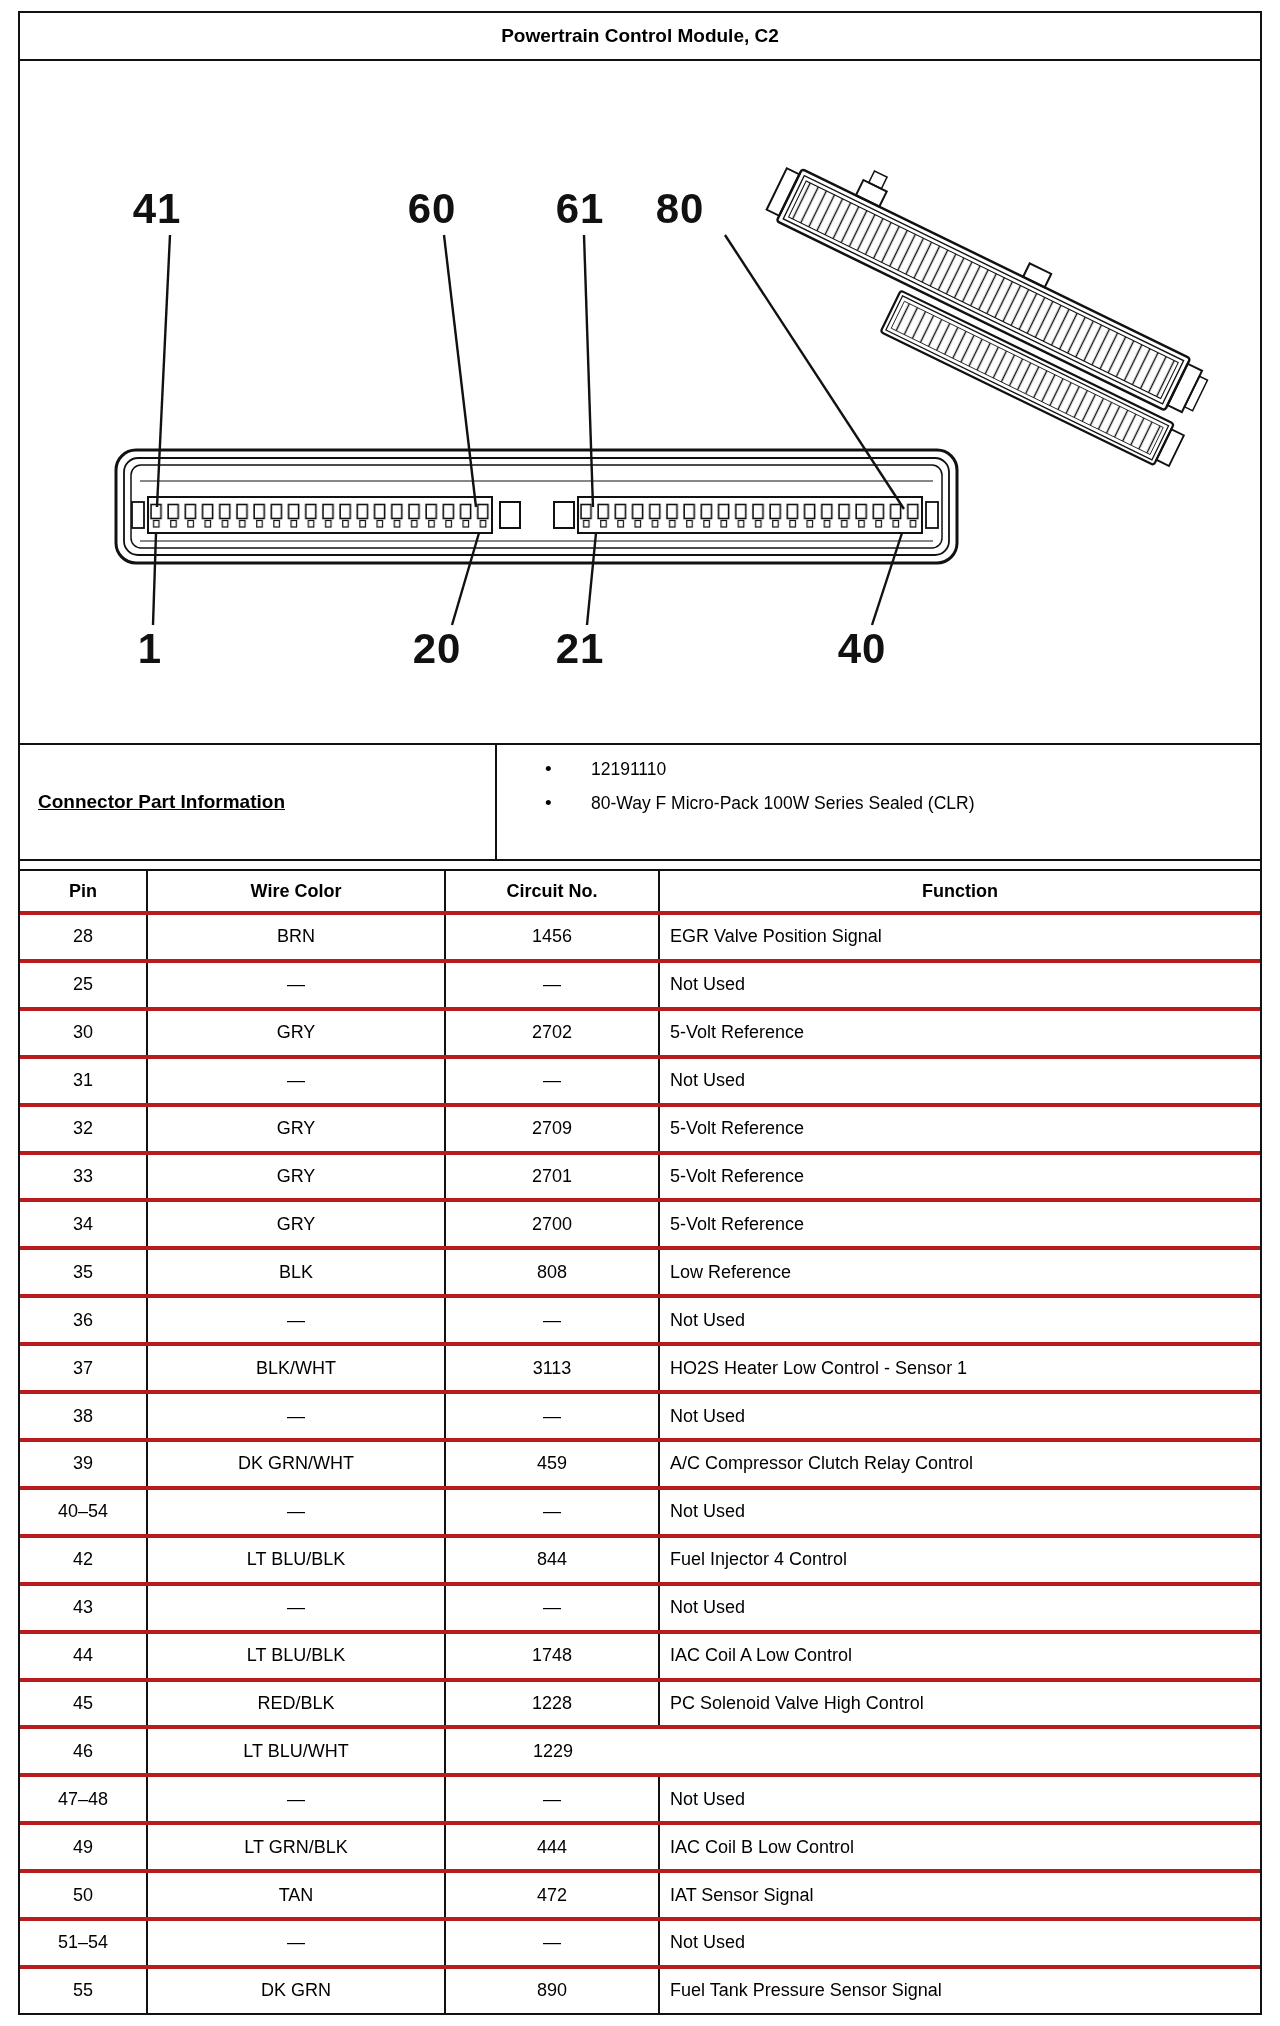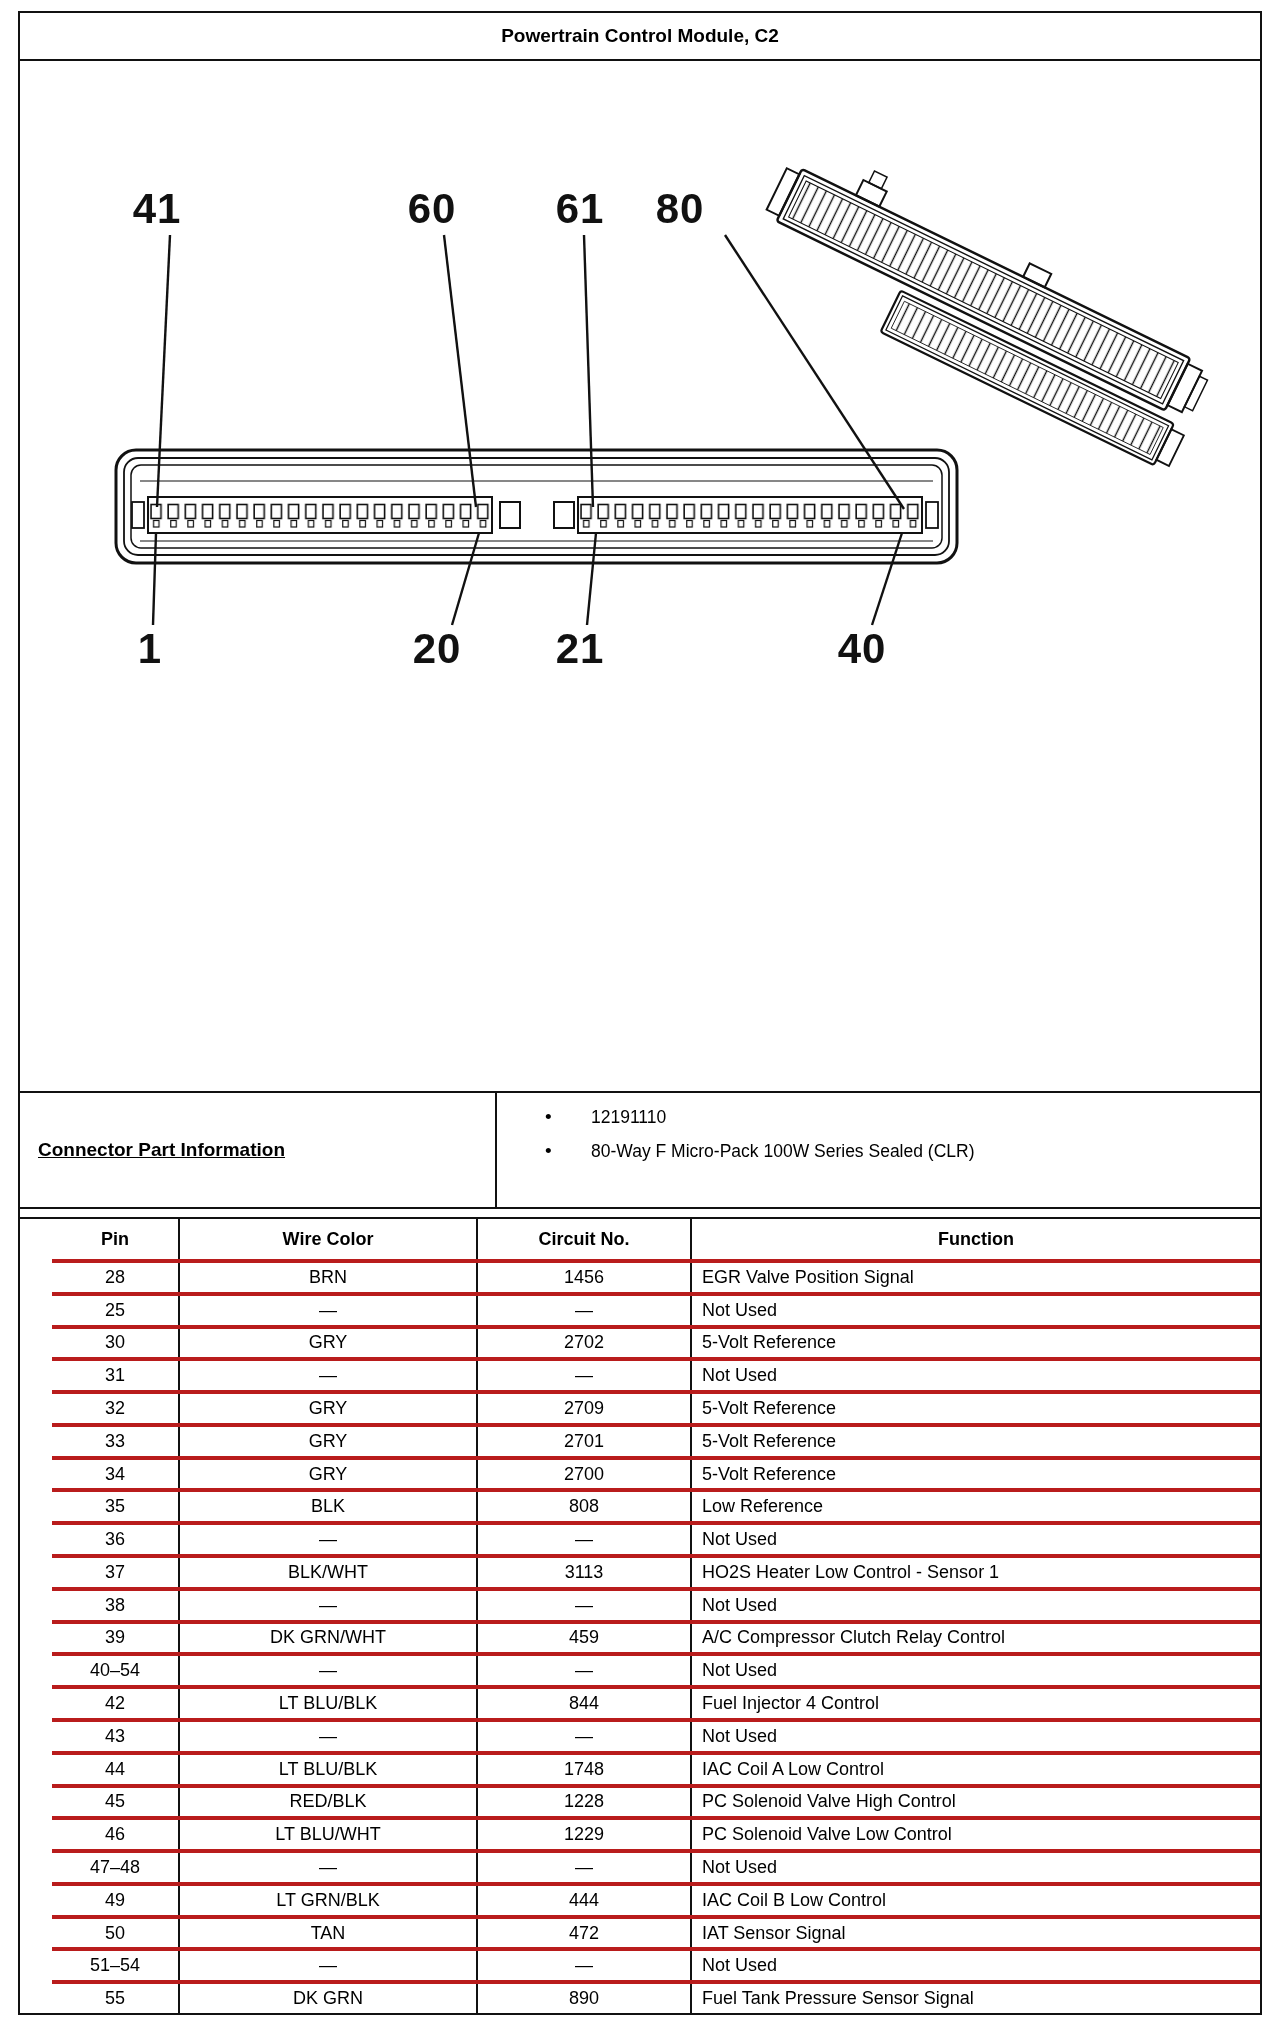--- a/index.html
+++ b/index.html
@@ -11,21 +11,21 @@
     position:absolute; left:18px; top:11px; width:1244px; height:2004px;
     border:2.5px solid #111; box-sizing:border-box;
     display:flex; flex-direction:column; background:#fff;
   }
   .title-row {
     flex:none; height:48px; box-sizing:border-box; border-bottom:2.5px solid #111;
     display:flex; align-items:center; justify-content:center;
     font-size:19px; font-weight:bold;
   }
   .diagram {
-    flex:none; height:1032px; box-sizing:border-box; border-bottom:2.5px solid #111;
+    flex:none; height:684px; box-sizing:border-box; border-bottom:2.5px solid #111;
     position:relative;
   }
   .diagram svg { position:absolute; left:0; top:0; }
   .pin-label {
     position:absolute; width:96px; text-align:center;
     font-size:42px; font-weight:bold; letter-spacing:1px; color:#111;
     line-height:44px;
   }
   .cpi-row {
     flex:none; height:116px; box-sizing:border-box; border-bottom:2.5px solid #111;
@@ -35,21 +35,21 @@
     flex:none; width:477px; box-sizing:border-box; border-right:2px solid #111;
     display:flex; align-items:center; padding-left:18px;
     font-size:19px; font-weight:bold;text-decoration:underline;
   }
   .cpi-right { flex:1; box-sizing:border-box; padding:14px 10px 0 48px; font-size:17.5px; }
   .bullet-row { display:flex; align-items:baseline; margin-bottom:13px; }
   .bullet { flex:none; width:46px; font-size:19px; line-height:20px; }
   .gap { flex:none; height:8px; }
   .table {
     flex:1; display:flex; flex-direction:column; box-sizing:border-box;
-    border-top:2.5px solid #111; font-size:18px;padding-left:32px;
+    border-top:2.5px solid #111; font-size:18px;
   }
   .tr { display:flex; flex:1; border-top:4px solid #b91c1c; min-height:0; }
   .tr.thead { flex:none; height:40px; border-top:none; font-weight:bold; }
   .td {
     box-sizing:border-box; border-right:2px solid #111;
     display:flex; align-items:center; justify-content:center;
     overflow:hidden; white-space:nowrap;
   }
   .td:last-child { border-right:none; }
   .c-pin   { flex:none; width:128px; }
@@ -255,21 +255,20 @@
       <div class="tr">
         <div class="td c-pin">45</div>
         <div class="td c-color">RED/BLK</div>
         <div class="td c-circ">1228</div>
         <div class="td c-func">PC Solenoid Valve High Control</div>
       </div>
       <div class="tr">
         <div class="td c-pin">46</div>
         <div class="td c-color">LT BLU/WHT</div>
         <div class="td c-circ">1229</div>
-        <div class="td c-func">PC Solenoid Valve Low Control</div>
       </div>
       <div class="tr">
         <div class="td c-pin">47–48</div>
         <div class="td c-color">—</div>
         <div class="td c-circ">—</div>
         <div class="td c-func">Not Used</div>
       </div>
       <div class="tr">
         <div class="td c-pin">49</div>
         <div class="td c-color">LT GRN/BLK</div>

